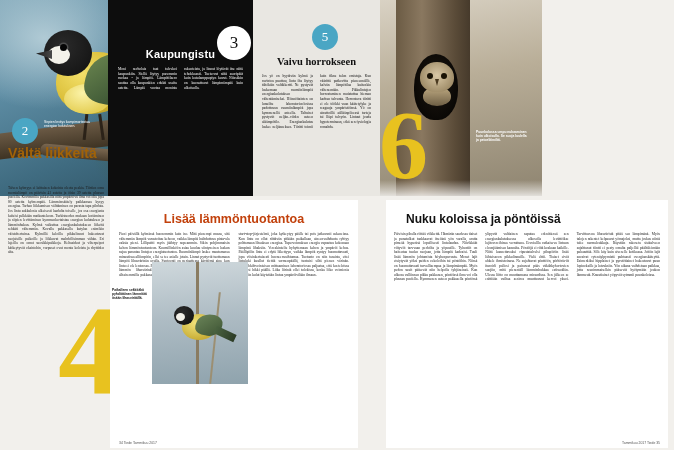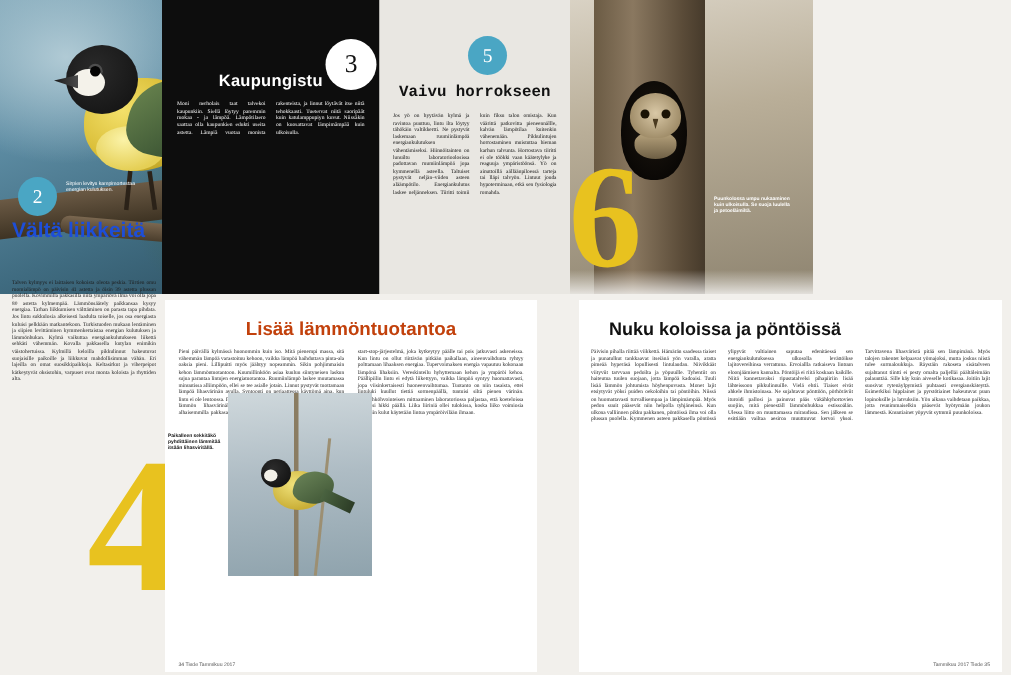--- a/index.html
+++ b/index.html
@@ -58,21 +58,21 @@
   .circle-num {
     position:absolute; border-radius:50%;
     display:flex; align-items:center; justify-content:center;
     font-family:"Liberation Serif", serif; color:#fff;
   }
   .c2 { left:12px; top:118px; width:26px; height:26px; background:#4aa6c4; font-size:13px; }
   .c3 { left:109px; top:26px; width:34px; height:34px; background:#fff; color:#111; font-size:17px; }
   .c5 { left:59px; top:24px; width:26px; height:26px; background:#4aa6c4; font-size:13px; }
   .head-2 {
     position:absolute; left:8px; top:146px; width:96px;
-    font-size:14px; line-height:15px; font-weight:bold; color:#1d4ed8;
+    font-size:14px; line-height:15px; font-weight:bold; color:#a16207;
     font-family:"Liberation Sans", sans-serif;
   }
   .body-left {
     position:absolute; left:8px; top:186px; width:96px; height:232px;
     font-size:3.6px; line-height:4.6px; color:#1c1c1c; text-align:justify;
     column-count:1; overflow:hidden;
   }
   .big-4 {
     position:absolute; left:58px; top:300px;
     font-size:128px; line-height:100px; color:#e8c21f; font-weight:bold;
@@ -142,21 +142,21 @@
     font-family:"Liberation Sans", sans-serif;
   }
 
   
   .panel-gray {
     position:absolute; left:253px; top:0; width:127px; height:196px;
     background:#e9e7e2; color:#111; padding:6px 9px;
   }
   .panel-gray .title {
     margin-top:50px; text-align:center; font-size:10.5px; font-weight:bold;
-    font-family:Liberation Mono, monospace;
+    font-family:Liberation Serif, serif;
   }
   .panel-gray .txt {
     margin-top:7px; font-size:3.6px; line-height:4.6px; text-align:justify;
     column-count:2; column-gap:7px;
   }
 
   
   .photo-right {
     position:absolute; left:380px; top:0; width:162px; height:196px;
     background: linear-gradient(170deg,#d9d2c4 0%, #b9ae98 40%, #8e8470 100%);

